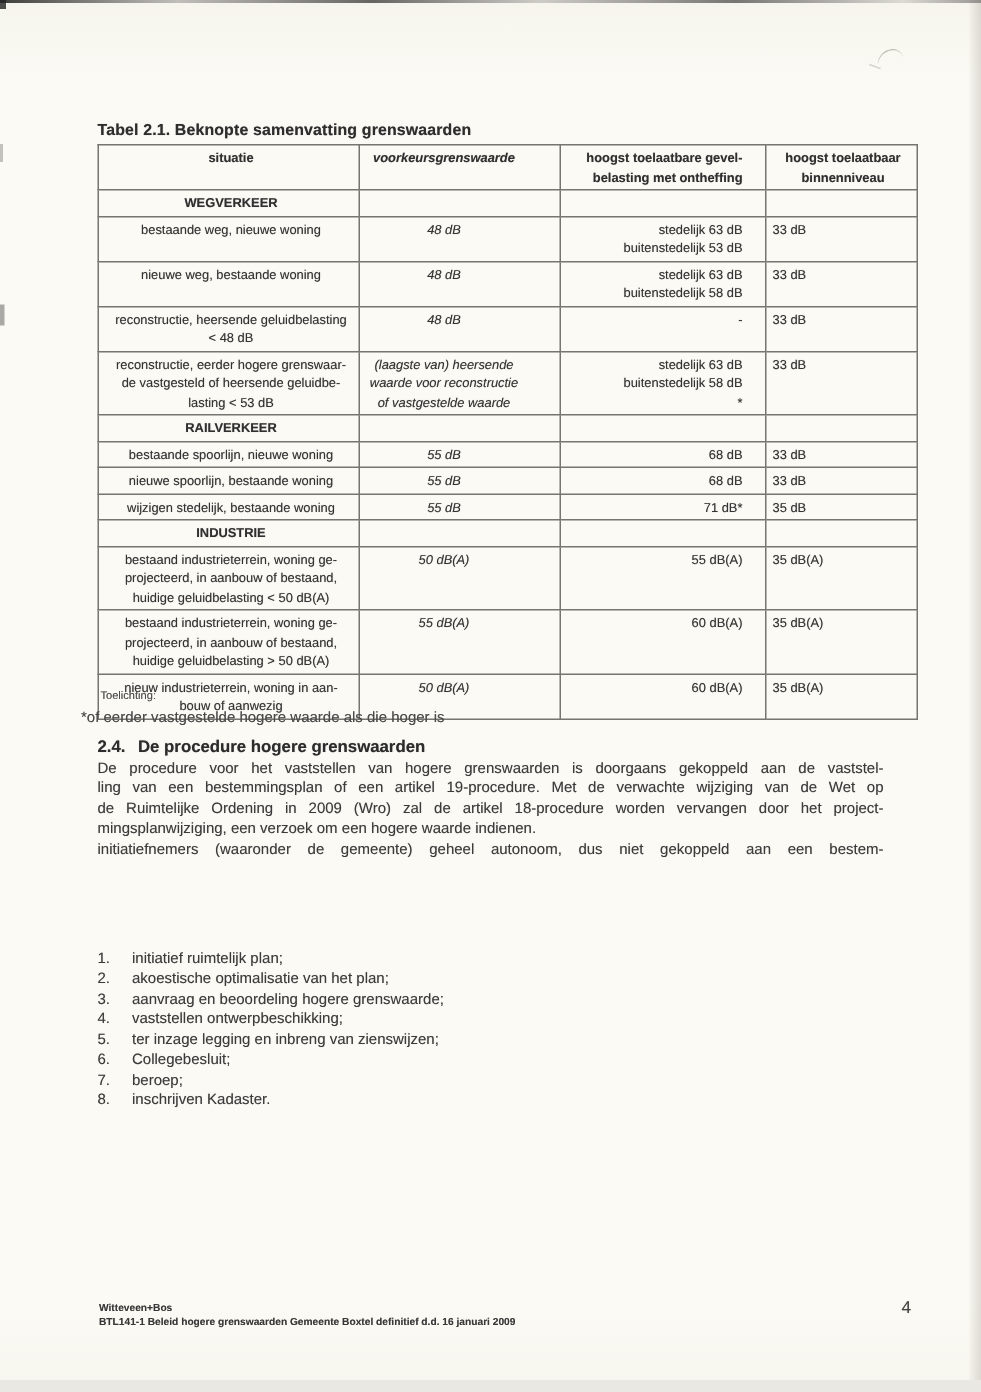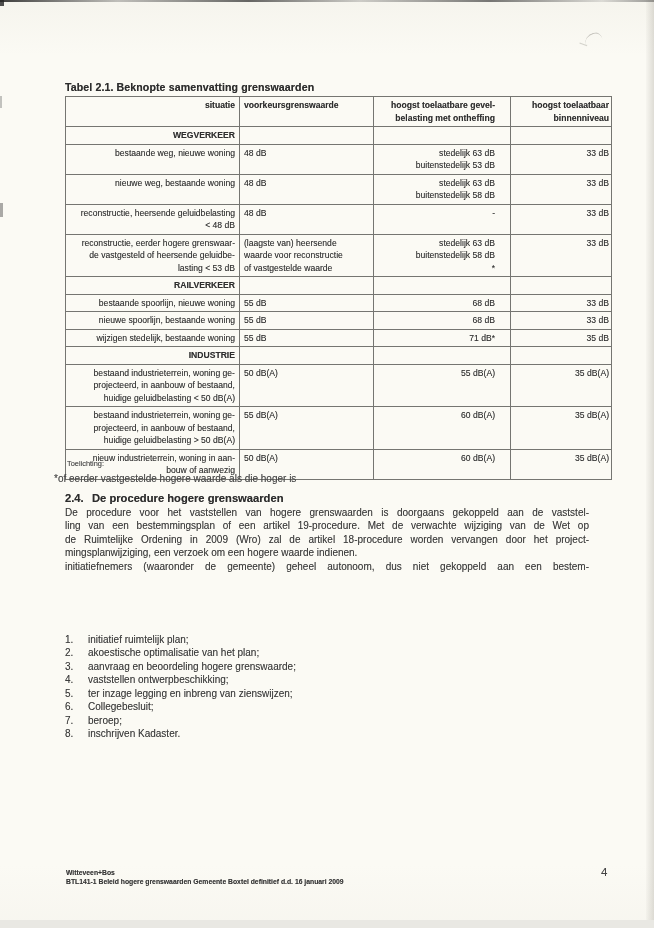--- a/index.html
+++ b/index.html
@@ -29,24 +29,24 @@
   
   .doc-title{position:absolute;top:81px;left:65px;font-size:10.6px;font-weight:bold;color:#2d2d2d;
     text-shadow:0 0 .5px rgba(45,45,45,.6);letter-spacing:.1px;}
   table.limits{position:absolute;top:96px;left:65px;width:546px;border-collapse:collapse;table-layout:fixed;
     font-size:8.6px;line-height:12.5px;color:#333;}
   table.limits td, table.limits th{
     border:1px solid #757571;vertical-align:top;padding:2px 4px 2px 4px;white-space:pre-line;
     text-shadow:0 0 .5px rgba(70,70,70,.5);font-weight:normal;}
   table.limits{border:1px solid #5c5c58;}
   table.limits th{font-weight:bold;color:#2f2f2f;}
-  table.limits .c1{text-align:right;padding-left:7px;}
-  table.limits .c2{text-align:left;padding-right:25px;}
+  table.limits .c1{text-align:center;padding-left:7px;}
+  table.limits .c2{text-align:center;padding-right:25px;font-style:italic;}
   table.limits .c3{text-align:right;padding-right:15px;}
-  table.limits .c4{text-align:right;padding-right:2px;}
+  table.limits .c4{padding-right:2px;}
   table.limits td.section{font-weight:bold;color:#2f2f2f;}
 
   .note-label{position:absolute;top:459px;left:67px;font-size:7.4px;color:#4a4a4a;text-shadow:0 0 .4px rgba(80,80,80,.5);}
   .note-text{position:absolute;top:473px;left:54px;font-size:10px;color:#4a4a4a;text-shadow:0 0 .4px rgba(80,80,80,.5);}
 
   
   .section-heading{position:absolute;top:492px;left:65px;font-size:11.2px;font-weight:bold;color:#2c2c2c;
     text-shadow:0 0 .5px rgba(45,45,45,.55);}
   .section-heading .sec-num{display:inline-block;width:27px;}
   .para{position:absolute;left:65px;width:524px;font-size:10px;line-height:13.4px;color:#3b3b3b;

